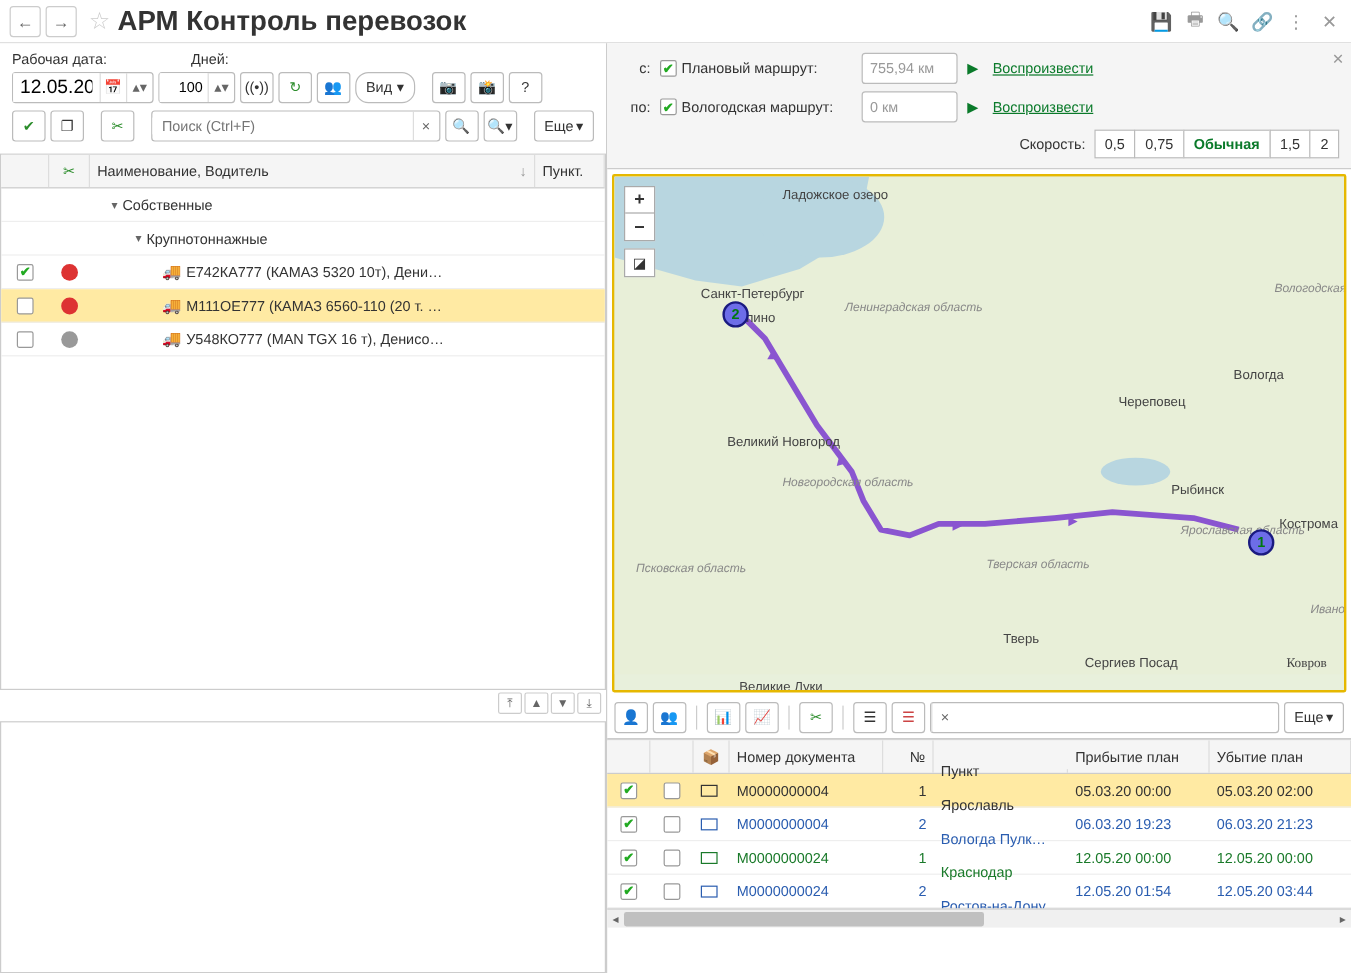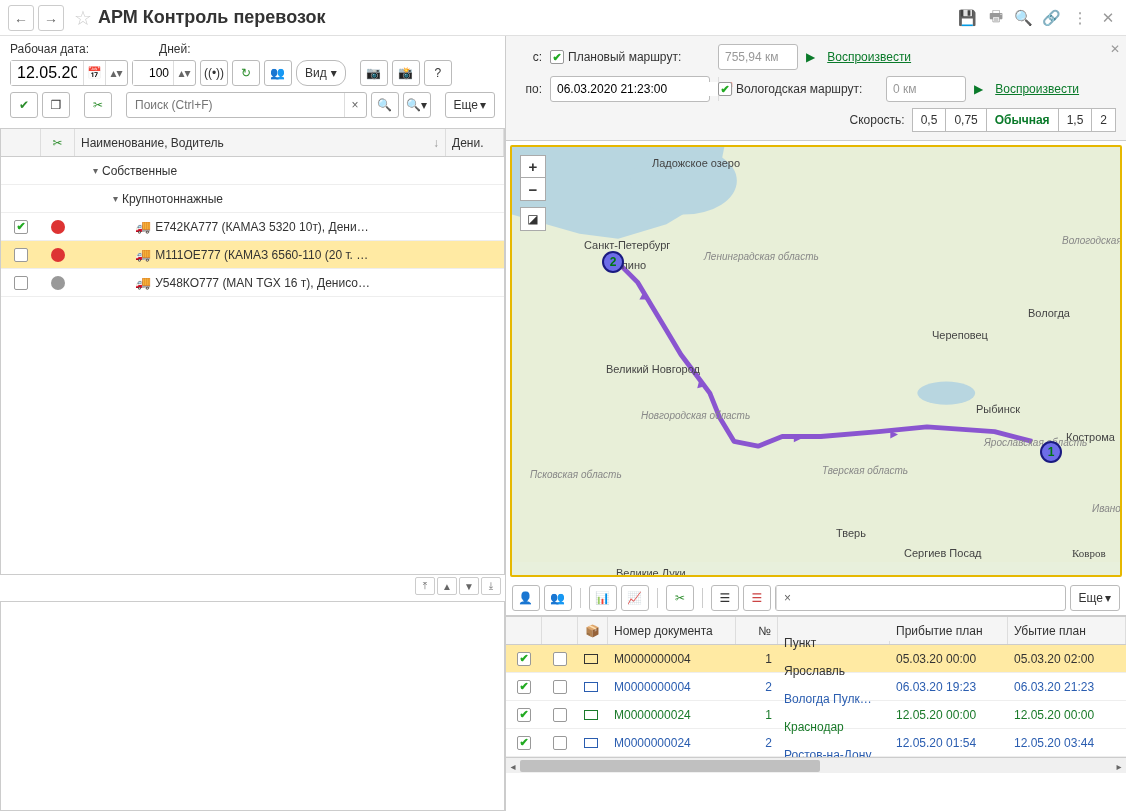--- a/index.html
+++ b/index.html
@@ -2,21 +2,21 @@
 <html><head>
 <meta charset="utf-8">
 <style>
 * { box-sizing: border-box; margin: 0; padding: 0; font-family: Arial, sans-serif; }
 body { font-size: 12px; background: #fff; color: #333; width: 1126px; height: 811px; overflow: hidden; }
 
 
 .titlebar { height: 36px; display: flex; align-items: center; padding: 4px 8px; border-bottom: 1px solid #e0e0e0; }
 .tb-btn { width: 26px; height: 26px; border: 1px solid #ccc; border-radius: 3px; background: #fff; margin-right: 4px; display: flex; align-items: center; justify-content: center; cursor: pointer; color: #666; font-size: 14px; }
 .tb-star { color: #ccc; font-size: 20px; margin: 0 6px; }
-.tb-title { font-size: 18px; font-weight: bold; color: #333; }
+.tb-title { font-size: 23px; font-weight: bold; color: #333; }
 .tb-right { margin-left: auto; display: flex; gap: 8px; }
 .tb-right .ico { width: 20px; height: 20px; color: #999; cursor: pointer; font-size: 15px; display: flex; align-items: center; justify-content: center; }
 
 
 .body-row { display: flex; height: 775px; }
 .col-left { width: 568px; display: flex; flex-direction: column; border-right: 1px solid #ccc; justify-content: flex-end; }
 .col-right { flex: 1; display: flex; flex-direction: column; }
 
 
 .filters { padding: 6px 10px 4px; }
@@ -174,21 +174,21 @@
       <div class="tree-hdr">
         <div class="th th1"></div>
         <div class="th th2">
             <span style="color:#2a8c2a">✂</span>
           </div>
         <div class="th th3">
             <span>Наименование, Водитель</span>
             <span style="margin-left:auto;color:#999">↓</span>
           </div>
         <div class="th th4">
-            <span>Дени.</span>
+            <span>Пункт.</span>
           </div>
       </div>
       <div class="tree-row">
           <div class="td td3 grp-row">
             <span class="caret">▾</span>
             <span>Собственные</span>
           </div>
         </div>
       <div class="tree-row">
           <div class="td td3 grp-row2">
@@ -255,24 +255,20 @@
         <label class="chk-lbl">
             <span class="chk">✔</span>
             <span>Плановый маршрут:</span>
           </label>
         <span class="dist-box">755,94 км</span>
         <span class="play-ico">▶</span>
         <span class="play-link">Воспроизвести</span>
       </div>
       <div class="rp-row">
         <span class="rp-lbl">по:</span>
-        <span class="dt-box">
-            <input value="06.03.2020 21:23:00" style="">
-            <span class="mini-btn">📅</span>
-          </span>
         <label class="chk-lbl">
             <span class="chk">✔</span>
             <span>Вологодская маршрут:</span>
           </label>
         <span class="dist-box">0 км</span>
         <span class="play-ico">▶</span>
         <span class="play-link">Воспроизвести</span>
       </div>
       <div class="speed-row">
         <span>Скорость:</span>
@@ -316,21 +312,21 @@
             <span class="city-lbl" style="left: 554px; top: 284px;">Кострома</span>
             <span class="city-lbl" style="left: 392px; top: 400px;">Сергиев Посад</span>
             <span class="city-lbl" style="left: 560px; top: 400px; font-family: Liberation Serif, serif;">Ковров</span>
             <span class="city-lbl" style="left: 104px; top: 420px;">Великие Луки</span>
             <span class="city-lbl" style="left: 140px; top: 10px;">Ладожское озеро</span>
             <span class="city-lbl" style="left: 92px; top: 112px;">Тулпино</span>
             <span class="region-lbl" style="left: 192px; top: 104px;">Ленинградская
 область</span>
             <span class="region-lbl" style="left: 550px; top: 88px;">Вологодская
 область</span>
-            <span class="region-lbl" style="left: 129px; top: 250px; margin-top: 13px;">Новгородская
+            <span class="region-lbl" style="left: 140px; top: 250px;">Новгородская
 область</span>
             <span class="region-lbl" style="left: 18px; top: 322px;">Псковская
 область</span>
             <span class="region-lbl" style="left: 310px; top: 318px;">Тверская
 область</span>
             <span class="region-lbl" style="left: 472px; top: 290px;">Ярославская
 область</span>
             <span class="region-lbl" style="left: 580px; top: 356px;">Ивановская
 область</span>
             <div class="wp" style="left: 528px; top: 294px;">1</div>

